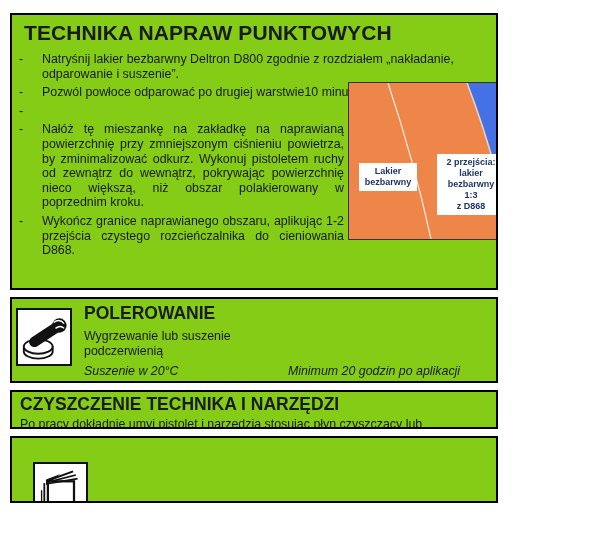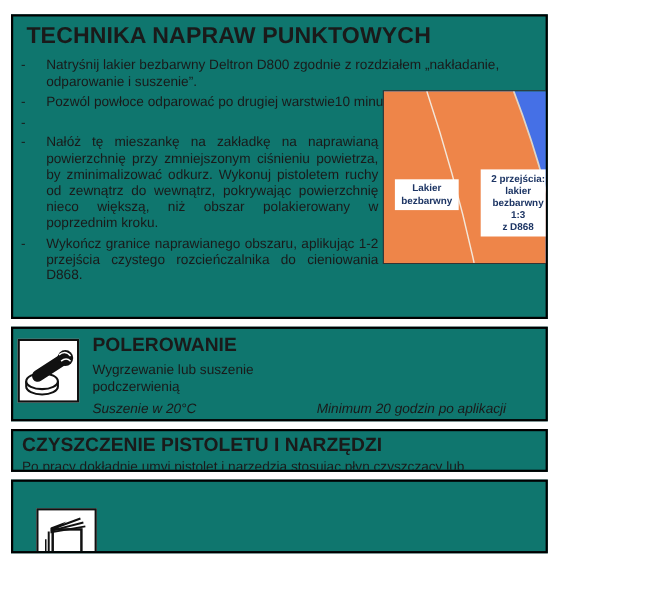--- a/index.html
+++ b/index.html
@@ -1,21 +1,21 @@
 <!DOCTYPE html>
 <html><head>
 <meta charset="utf-8">
 <style>
   html,body{margin:0;padding:0;}
   body{
     width:609px;height:536px;position:relative;background:#ffffff;
     font-family:"Liberation Sans", sans-serif;color:#1a1a1a;
   }
   .box{
-    position:absolute;left:10px;width:488px;background:#0f766e;
+    position:absolute;left:10px;width:488px;background:#84cc16;
     border:2px solid #000;box-sizing:border-box;overflow:hidden;
   }
   
   #sec-technika{top:13px;height:277px;padding:4px 9px 0 2px;}
   .t1{font-size:21px;font-weight:bold;margin:2px 0 7px 10px;letter-spacing:.1px;}
   .bullet{display:flex;font-size:12.4px;line-height:14.6px;margin-bottom:4px;}
   .dash{width:28px;flex:none;padding-left:5px;box-sizing:border-box;}
   .btext{flex:1;}
   .bullet.narrow .btext{flex:none;width:302px;text-align:justify;}
   .diagram{
@@ -117,21 +117,21 @@
       <div class="plabel">Wygrzewanie lub suszenie podczerwienią</div>
     </div>
     <div class="prow second">
       <div class="plabel">Suszenie w 20°C</div>
       <div class="pvalue">Minimum 20 godzin po aplikacji</div>
     </div>
   </div>
 </section>
 
 <section class="box" id="sec-czyszczenie">
-  <h2 class="t2">CZYSZCZENIE PISTOLETU I NARZĘDZI</h2>
+  <h2 class="t2">CZYSZCZENIE TECHNIKA I NARZĘDZI</h2>
   <div class="body-line">Po pracy dokładnie umyj pistolet i narzędzia stosując płyn czyszczący lub rozcieńczalnik.</div>
 </section>
 
 <section class="box" id="sec-bezpieczenstwo">
   <div class="icon-frame" id="book-frame">
     <svg viewBox="0 0 54 50" width="49" height="45">
       <path d="M6,27 V47 H45" fill="none" stroke="#111" stroke-width="1.5"></path>
       <rect x="13" y="17" width="29" height="27" fill="#fff" stroke="#111" stroke-width="2.5"></rect>
       <path d="M9,19 V45" stroke="#111" stroke-width="2"></path>
       <polygon points="11,15 27,9 11,21" fill="#111"></polygon>

